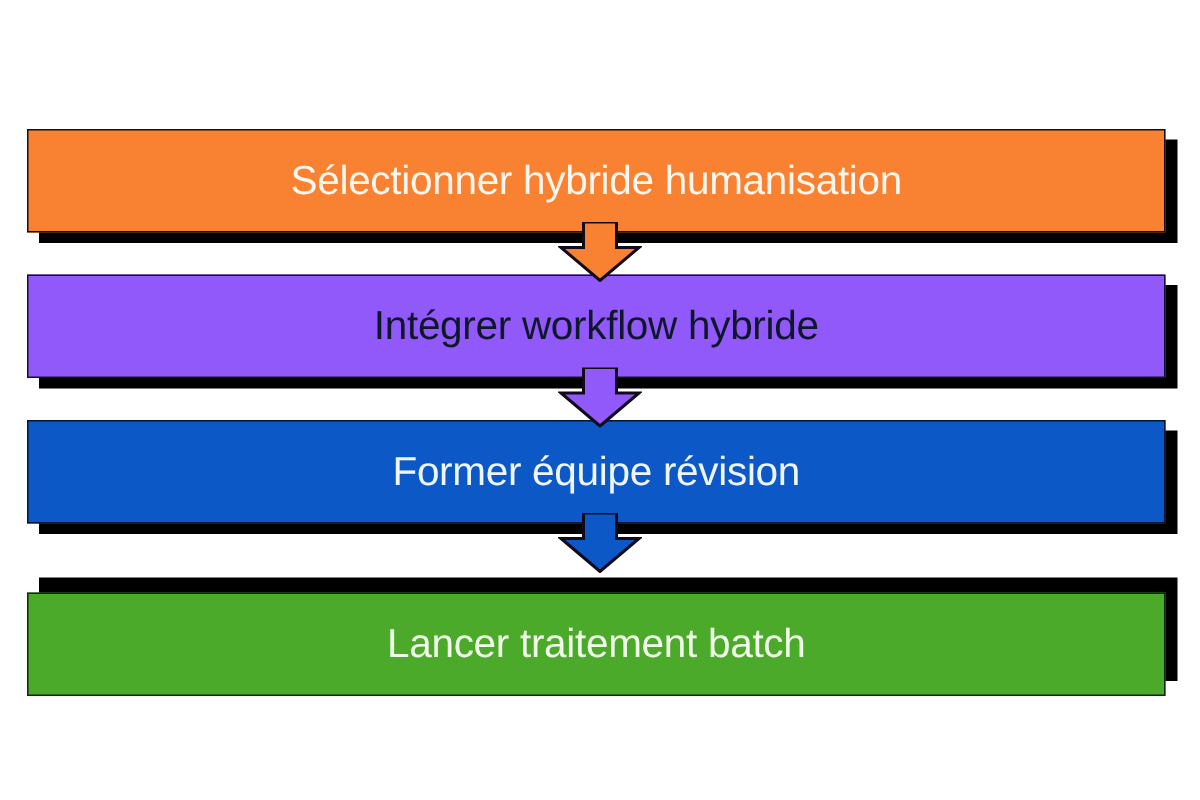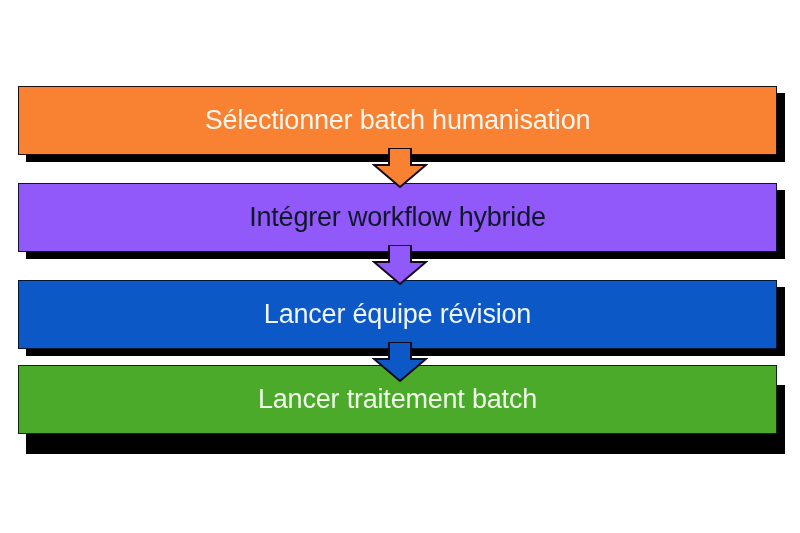--- a/index.html
+++ b/index.html
@@ -50,21 +50,21 @@
     line-height: 1;
     white-space: nowrap;
     text-align: center;
     font-family: "Liberation Sans", sans-serif;
   }
 
   
   .row-0 { top: 86px; }
   .row-1 { top: 183px; }
   .row-2 { top: 280px; }
-  .row-3 { top: 365px; }
+  .row-3 { top: 395px; }
   .shadow-0 { top: 93px; }
   .shadow-1 { top: 190px; }
   .shadow-2 { top: 287px; }
   .shadow-3 { top: 385px; }
 
   
   .connector {
     position: absolute;
     left: 372px;
     width: 56px;
@@ -76,21 +76,21 @@
   .conn-2 { top: 342px; }
   .connector svg { display: block; width: 56px; height: 40px; }
 </style>
 </head>
 <body>
 
 <div id="flowchart">
 
   <div class="step-shadow shadow-0" style="background: rgb(0, 0, 0);"></div>
   <div class="step row-0" id="step-0" style="background: rgb(249, 130, 50); border-color: rgb(26, 15, 16);">
-    <span class="step-label" style="color: rgb(253, 246, 238);">Sélectionner batch humanisation</span>
+    <span class="step-label" style="color: rgb(253, 246, 238);">Sélectionner hybride humanisation</span>
   </div>
 
   <div class="connector conn-0">
     <svg viewBox="0 0 56 40">
       <polygon id="arrow-poly-0" points="17,0 39,0 39,17 54,17 28,39 2,17 17,17" stroke="#120A18" stroke-width="2" stroke-linejoin="miter" fill="#F98232"></polygon>
     </svg>
   </div>
 
   <div class="step-shadow shadow-1" style="background: rgb(0, 0, 0);"></div>
   <div class="step row-1" id="step-1" style="background: rgb(145, 88, 250); border-color: rgb(19, 16, 51);">
@@ -98,21 +98,21 @@
   </div>
 
   <div class="connector conn-1">
     <svg viewBox="0 0 56 40">
       <polygon id="arrow-poly-1" points="17,0 39,0 39,17 54,17 28,39 2,17 17,17" stroke="#120A18" stroke-width="2" stroke-linejoin="miter" fill="#9158FA"></polygon>
     </svg>
   </div>
 
   <div class="step-shadow shadow-2" style="background: rgb(0, 0, 0);"></div>
   <div class="step row-2" id="step-2" style="background: rgb(11, 88, 198); border-color: rgb(6, 21, 48);">
-    <span class="step-label" style="color: rgb(238, 245, 254);">Lancer équipe révision</span>
+    <span class="step-label" style="color: rgb(238, 245, 254);">Former équipe révision</span>
   </div>
 
   <div class="connector conn-2">
     <svg viewBox="0 0 56 40">
       <polygon id="arrow-poly-2" points="17,0 39,0 39,17 54,17 28,39 2,17 17,17" stroke="#120A18" stroke-width="2" stroke-linejoin="miter" fill="#0B58C6"></polygon>
     </svg>
   </div>
 
   <div class="step-shadow shadow-3" style="background: rgb(0, 0, 0);"></div>
   <div class="step row-3" id="step-3" style="background: rgb(76, 170, 43); border-color: rgb(15, 39, 9);">

